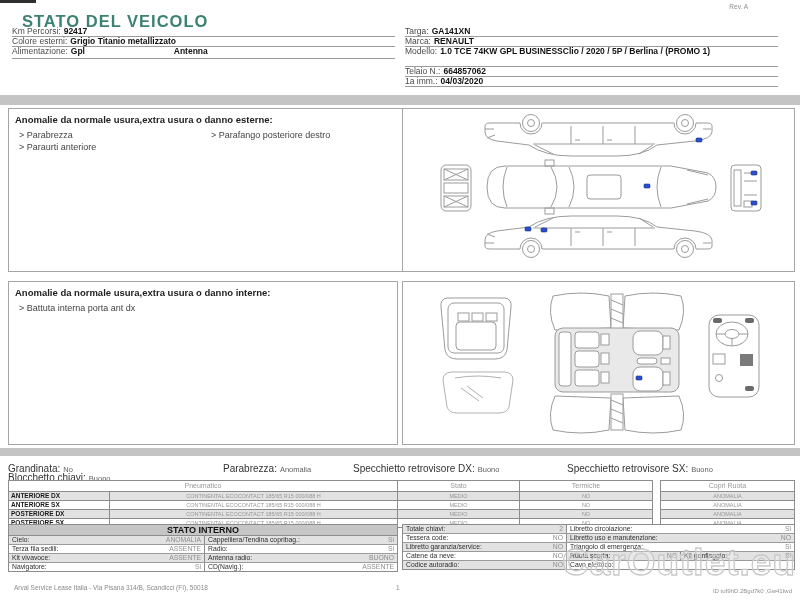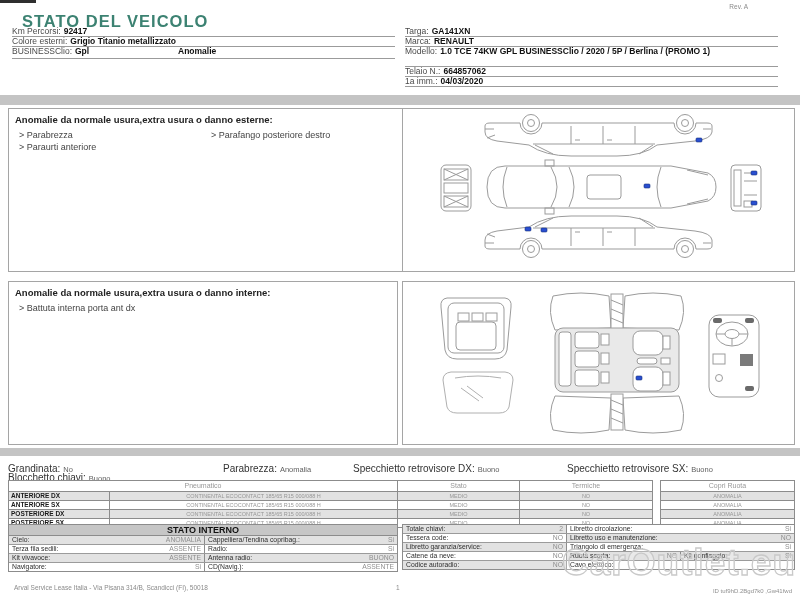--- a/index.html
+++ b/index.html
@@ -58,21 +58,21 @@
   <div class="abs rev" style="right:52px;top:3px;">Rev. A</div>
 
   <div class="abs" style="left:12px;top:27px;width:383px;">
     <div class="hfield">
       <span>Km Percorsi:</span><b class="hv">92417</b>
     </div>
     <div class="hfield">
       <span>Colore esterni:</span><b class="hv">Grigio Titanio metallizzato</b>
     </div>
     <div class="hfield" style="height:12px;">
-      <span>BUSINESSClio:</span><b class="hv fuel1">Gpl</b><b class="hv">Anomalie</b>
+      <span>Alimentazione:</span><b class="hv fuel1">Gpl</b><b class="hv">Antenna</b>
     </div>
   </div>
 
   <div class="abs" style="left:405px;top:27px;width:373px;">
     <div class="hfield">
       <span>Targa:</span><b class="hv">GA141XN</b>
     </div>
     <div class="hfield">
       <span>Marca:</span><b class="hv">RENAULT</b>
     </div>

